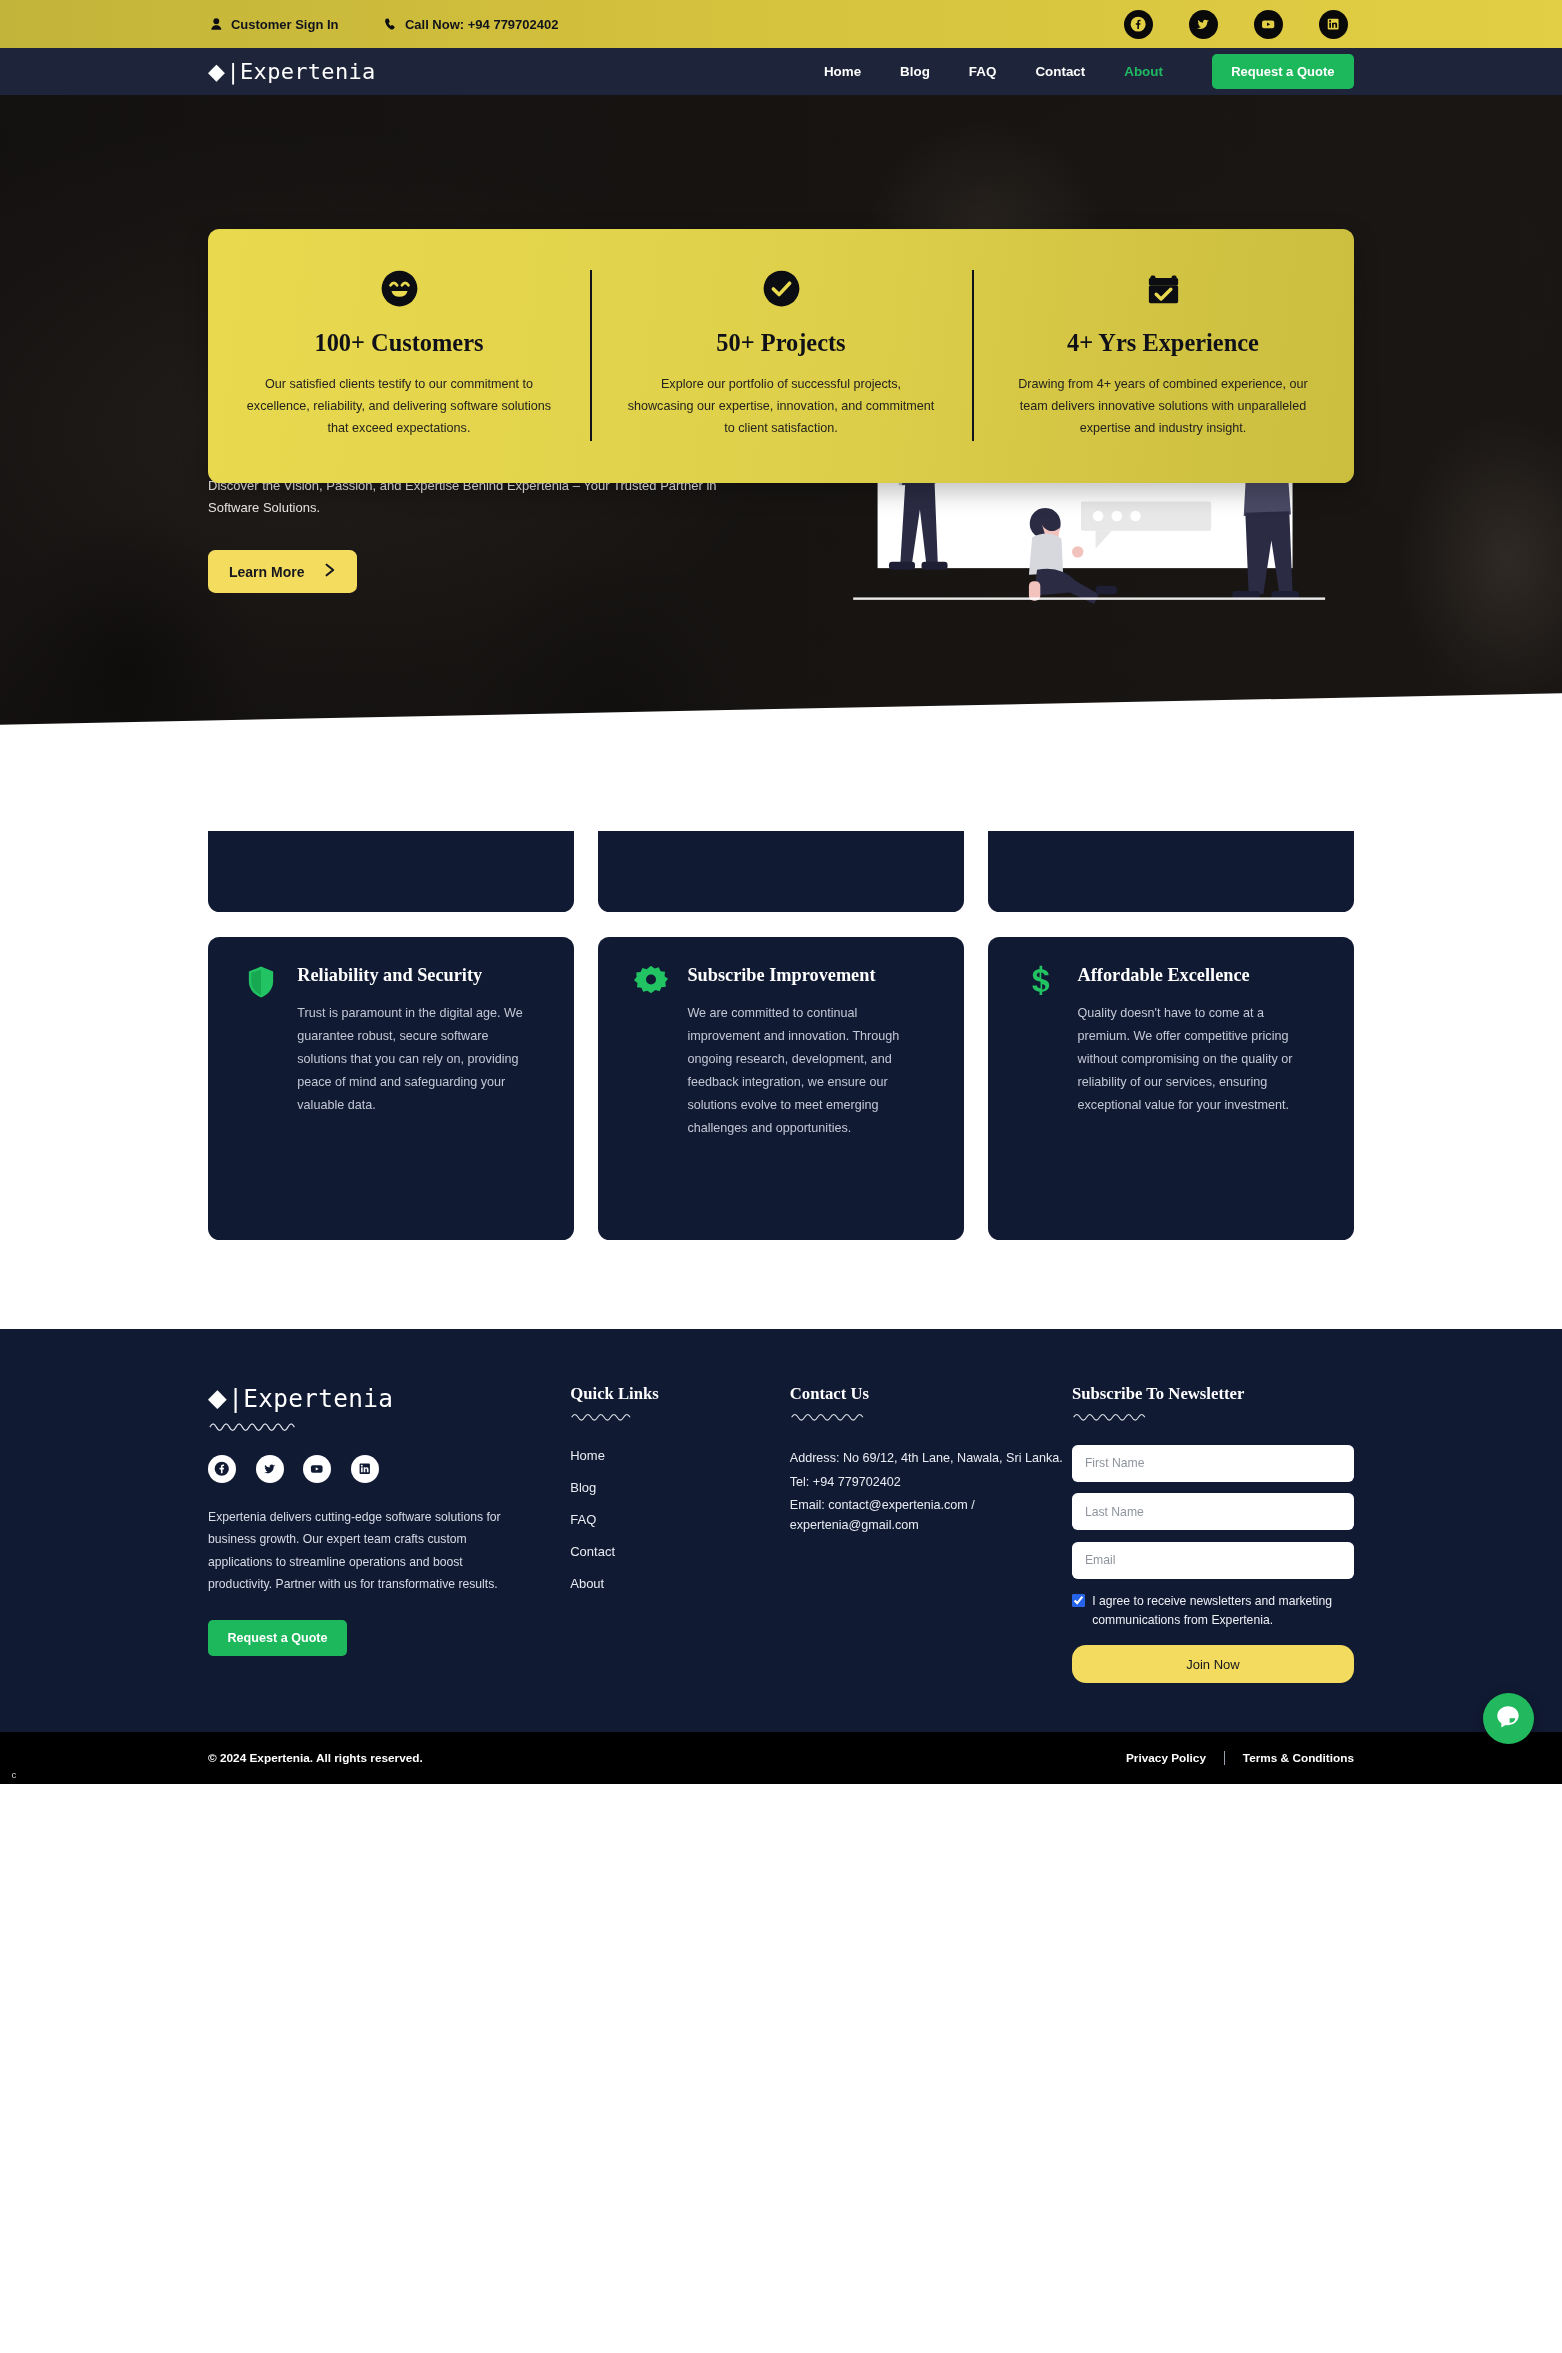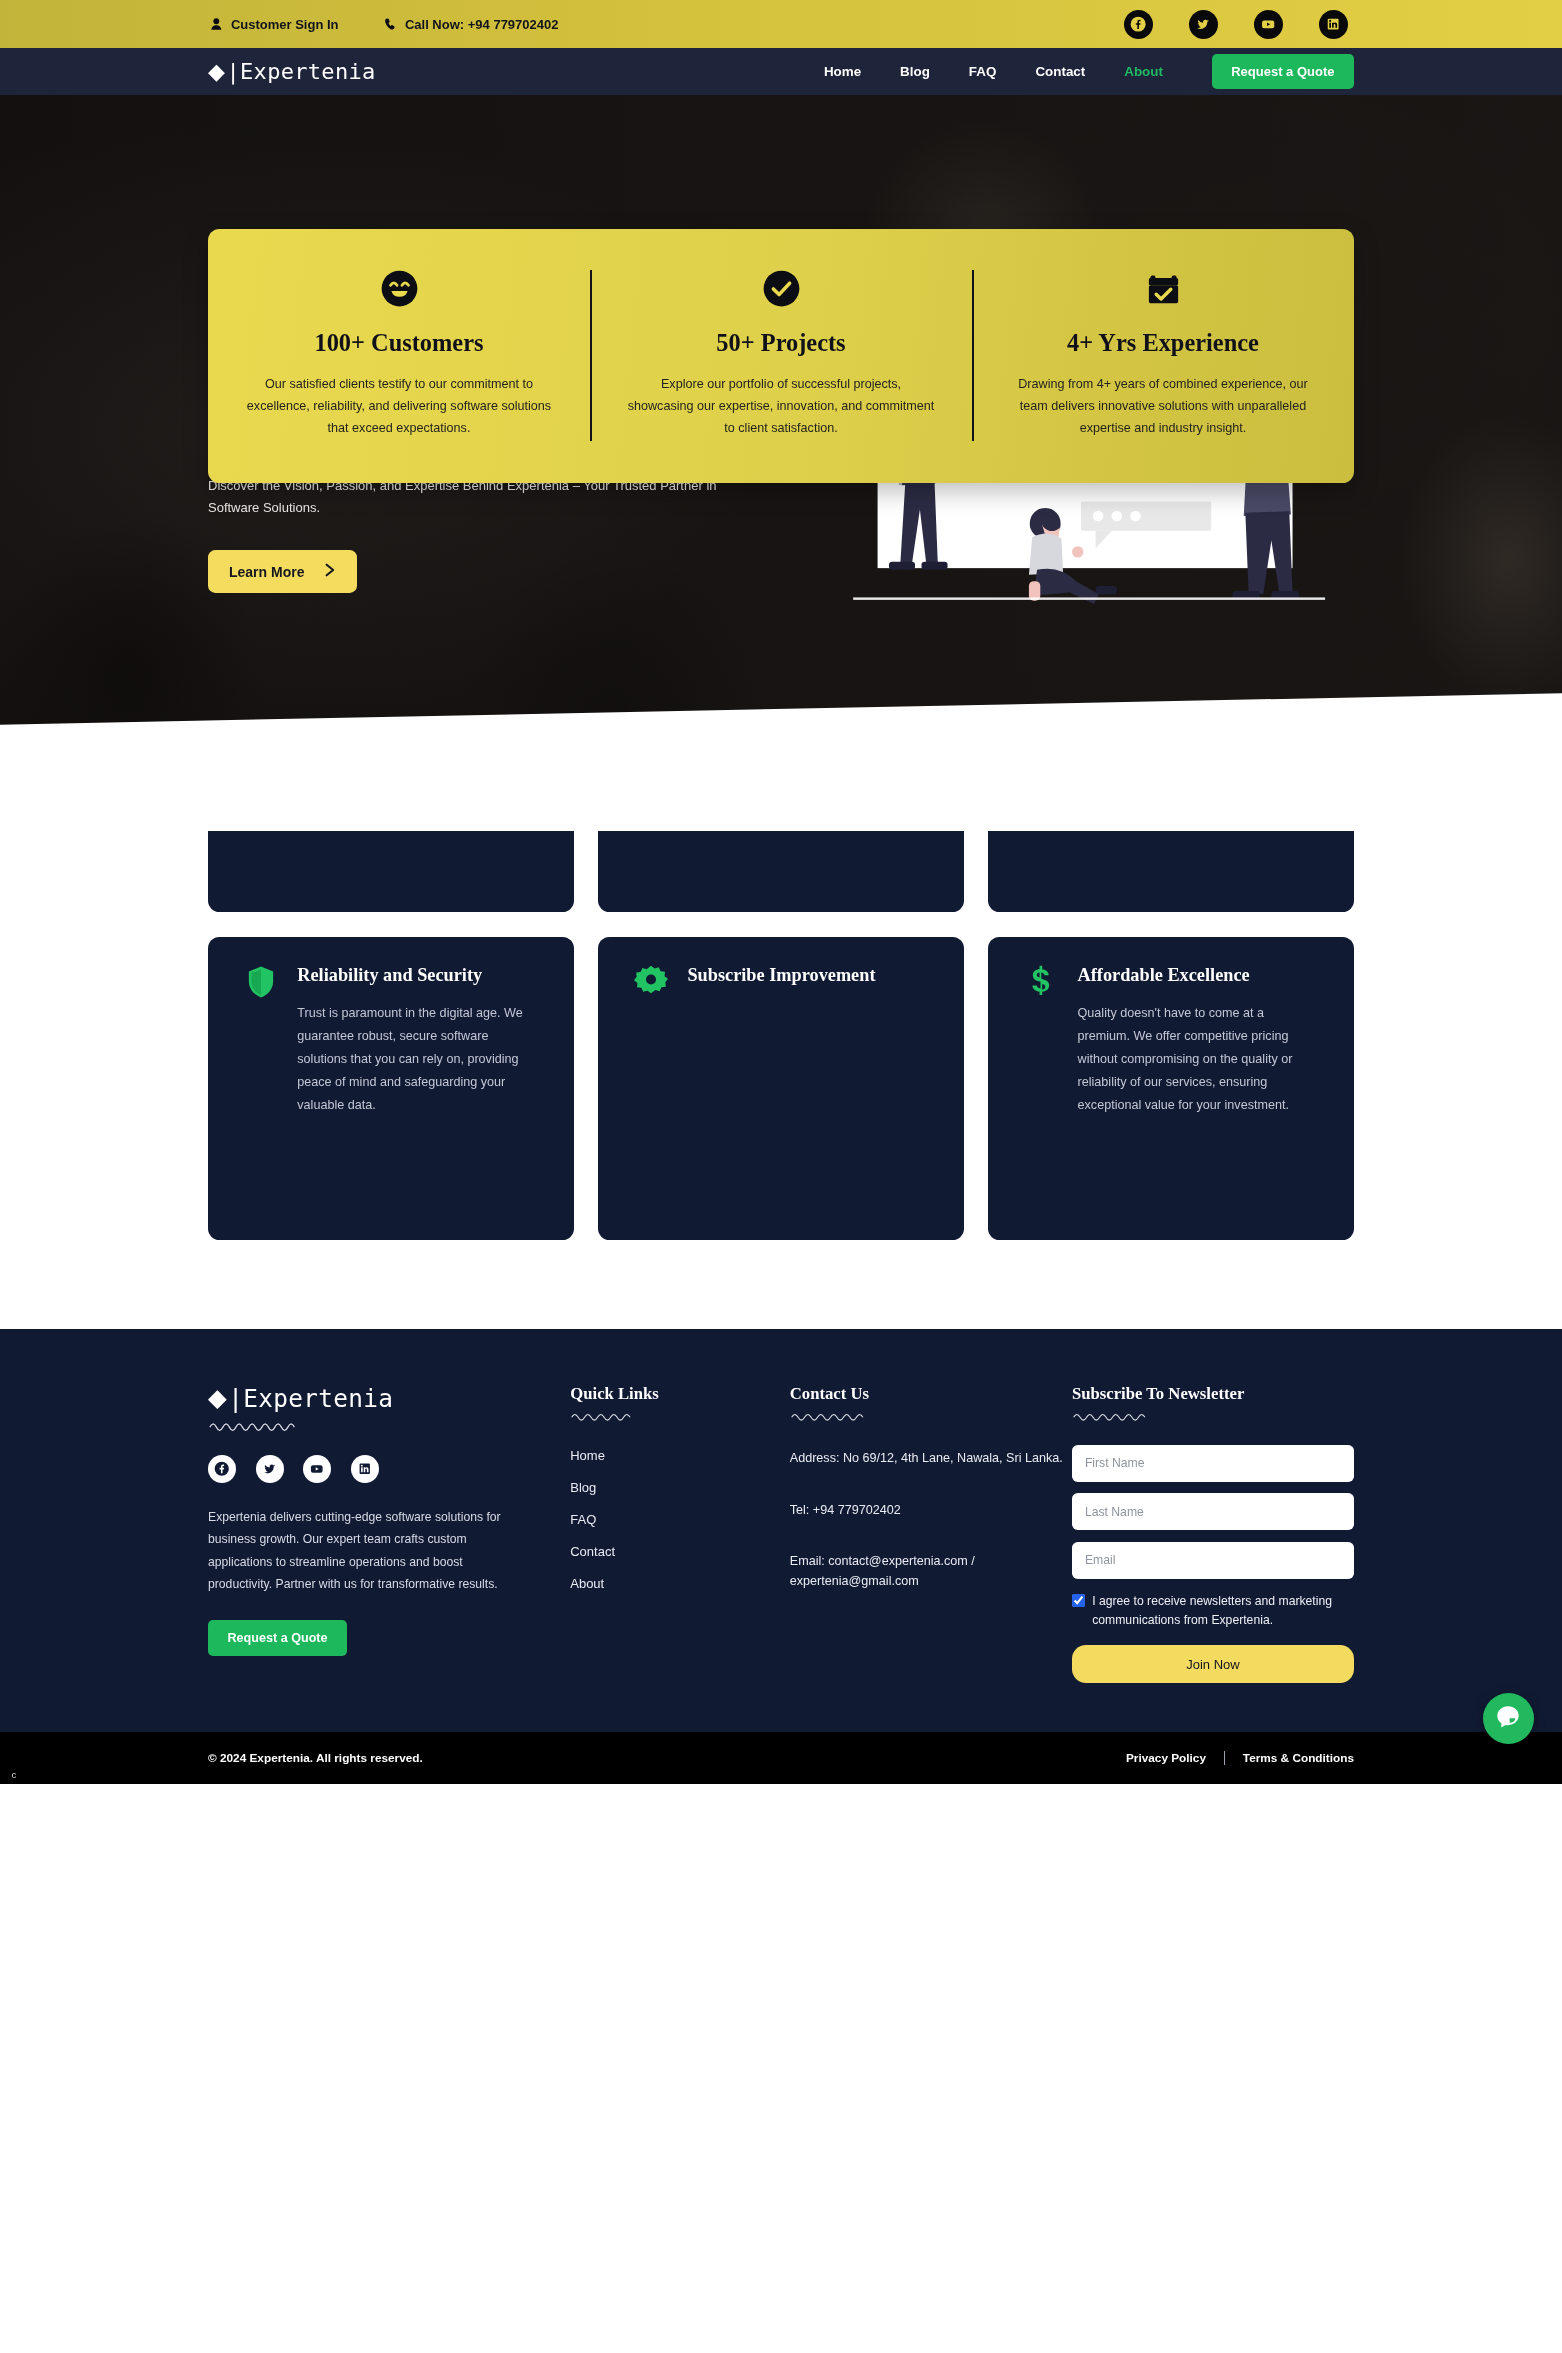--- a/index.html
+++ b/index.html
@@ -132,21 +132,21 @@
   .fwave { display: block; margin-top: 6.5px; }
   .fsocials { margin-top: 19.5px; display: flex; gap: 19.5px; }
   .soc-light { width: 28px; height: 28px; border-radius: 50%; background: #fff; display: flex; align-items: center; justify-content: center; cursor: pointer; }
   .fabout { margin-top: 23px; font-size: 12.2px; line-height: 1.85; color: #d7dbe6; }
   .btn-quote-footer {
     margin-top: 24.4px; background: #1eb85c; color: #fff; border: none; font-size: 12.6px;
     font-weight: 700; padding: 10.6px 19.5px; border-radius: 4.9px; cursor: pointer;
   }
   .flinks { margin-top: 23px; display: flex; flex-direction: column; gap: 17px; }
   .flink { font-size: 13px; color: #e9ecf3; cursor: pointer; }
-  .fcontact { margin-top: 23px; display: flex; flex-direction: column; gap: 31px; }
+  .fcontact { margin-top: 23px; display: flex; flex-direction: column; gap: 3px; }
   .fcontact-line { font-size: 12.6px; line-height: 1.6; color: #e9ecf3; }
   .news-form { margin-top: 19.5px; display: flex; flex-direction: column; gap: 11.4px; }
   .news-input {
     height: 37px; border-radius: 5.7px; border: none; background: #fff; color: #1b1d24;
     padding: 0 13px; font-size: 12.2px; font-family: "Liberation Sans", sans-serif; width: 100%;
   }
   .news-input::placeholder { color: #8f949e; }
   .news-agree { margin-top: 13px; display: flex; gap: 7.3px; align-items: flex-start; }
   .news-agree input { width: 13px; height: 13px; margin-top: 2.4px; accent-color: #2563eb; cursor: pointer; }
   .news-agree label { font-size: 12.2px; line-height: 1.6; color: #eef0f6; cursor: pointer; }
@@ -411,20 +411,21 @@
     </div>
     <div class="fcard">
       <div class="fcard-icon">
         <svg width="34" height="34" viewBox="0 0 42 42">
             <path d="M21 1l4.4 3.3 5.2-1.4 2.3 4.9 5.4.6-.6 5.4 4.3 3.3-3.3 4.3.6 5.4-5.4.6-2.3 4.9-5.2-1.4L21 35l-4.4-3.3-5.2 1.4-2.3-4.9-5.4-.6.6-5.4L0 18.9l3.3-4.3-.6-5.4 5.4-.6 2.3-4.9 5.2 1.4z" fill="#21c362"></path>
             <circle cx="21" cy="18" r="6.2" fill="#111a33"></circle>
           </svg>
       </div>
       <div class="fcard-body">
         <div class="fcard-title serif">Subscribe Improvement</div>
+        <div class="fcard-text">We are committed to continual improvement and innovation. Through ongoing research, development, and feedback integration, we ensure our solutions evolve to meet emerging challenges and opportunities.</div>
       </div>
     </div>
     <div class="fcard">
       <div class="fcard-icon">
         <svg width="34" height="34" viewBox="0 0 42 42">
             <path d="M22.5 1v4.4c4.6.5 7.8 3.2 8 7.2h-5.3c-.2-1.8-1.6-3-3.8-3.3V17l2 .5c5 1.2 7.7 3.5 7.7 7.6 0 4.5-3.3 7.4-8.6 7.9V37h-3.3v-4c-5-.5-8.5-3.3-8.8-7.7h5.4c.3 2 2 3.3 4.6 3.6v-8.2l-2.4-.6c-4.5-1.1-7.1-3.4-7.1-7.4 0-4.3 3.4-7.2 8.3-7.7V1zm-3.3 8.3c-2.1.3-3.4 1.5-3.4 3.1 0 1.6 1.1 2.5 3.4 3.1zm3.3 13v8.2c2.5-.3 3.9-1.6 3.9-3.5 0-1.9-1.2-2.9-3.9-3.6z" fill="#21c362"></path>
           </svg>
       </div>
       <div class="fcard-body">
         <div class="fcard-title serif">Affordable Excellence</div>

